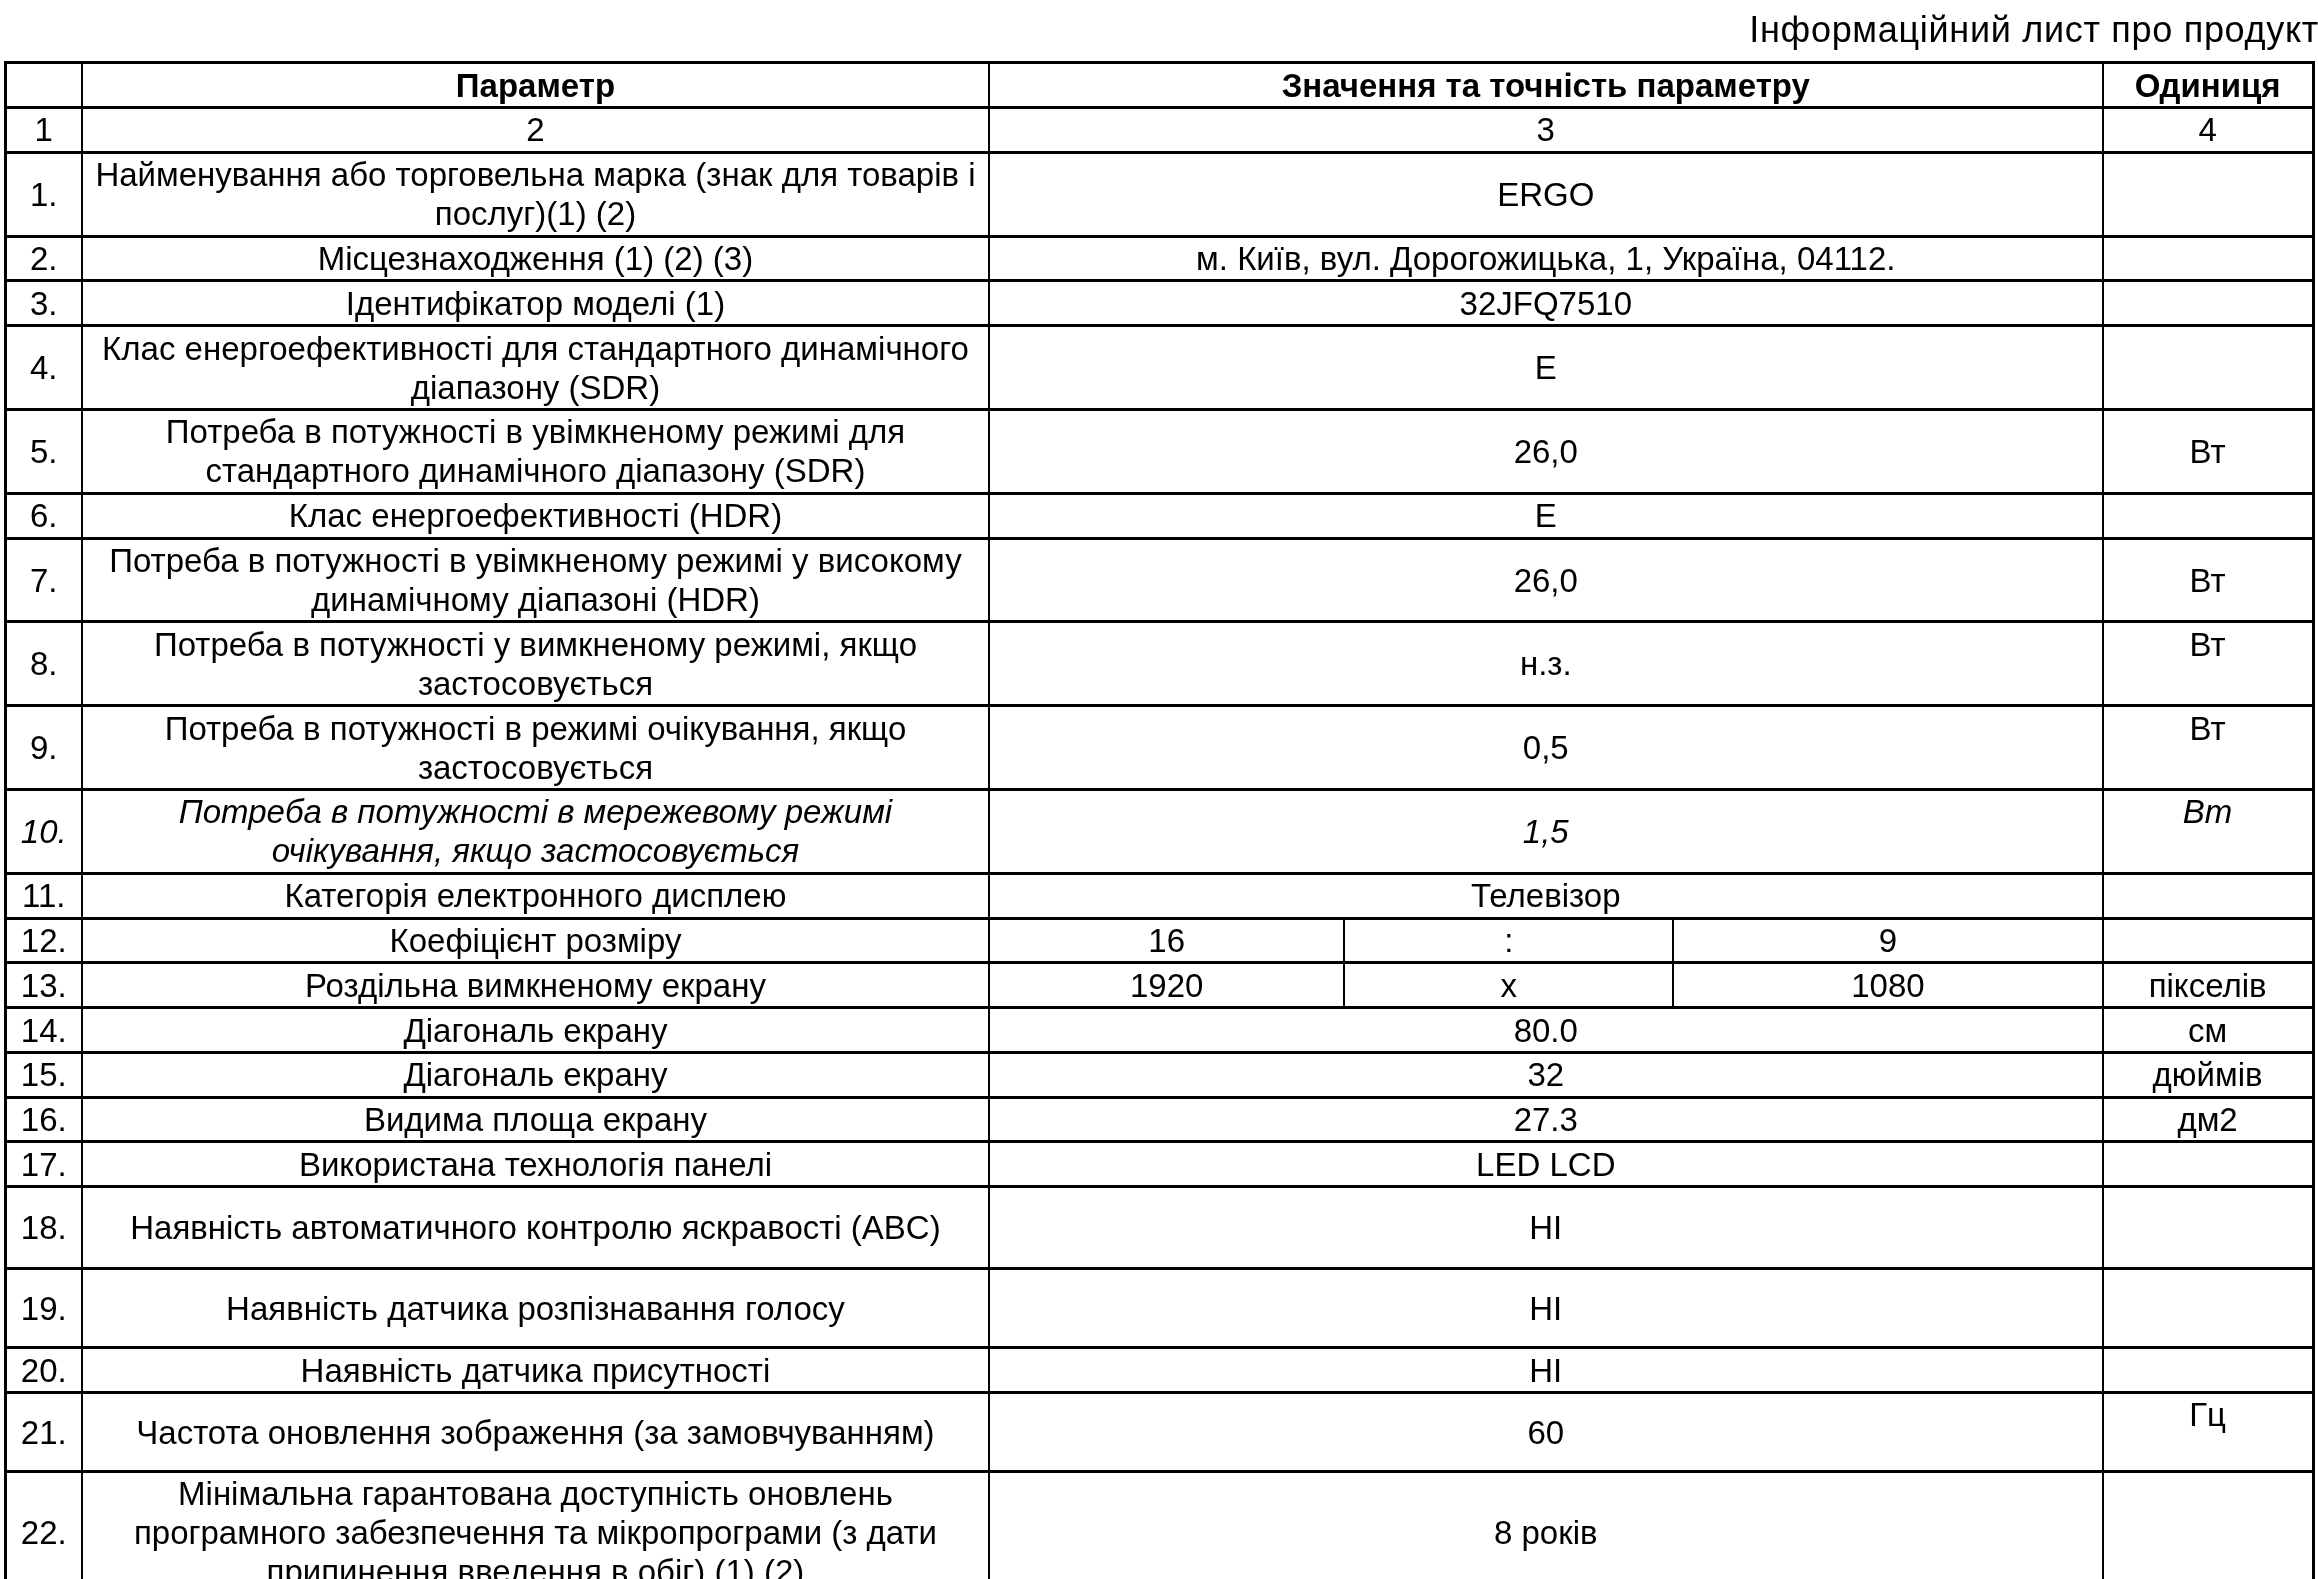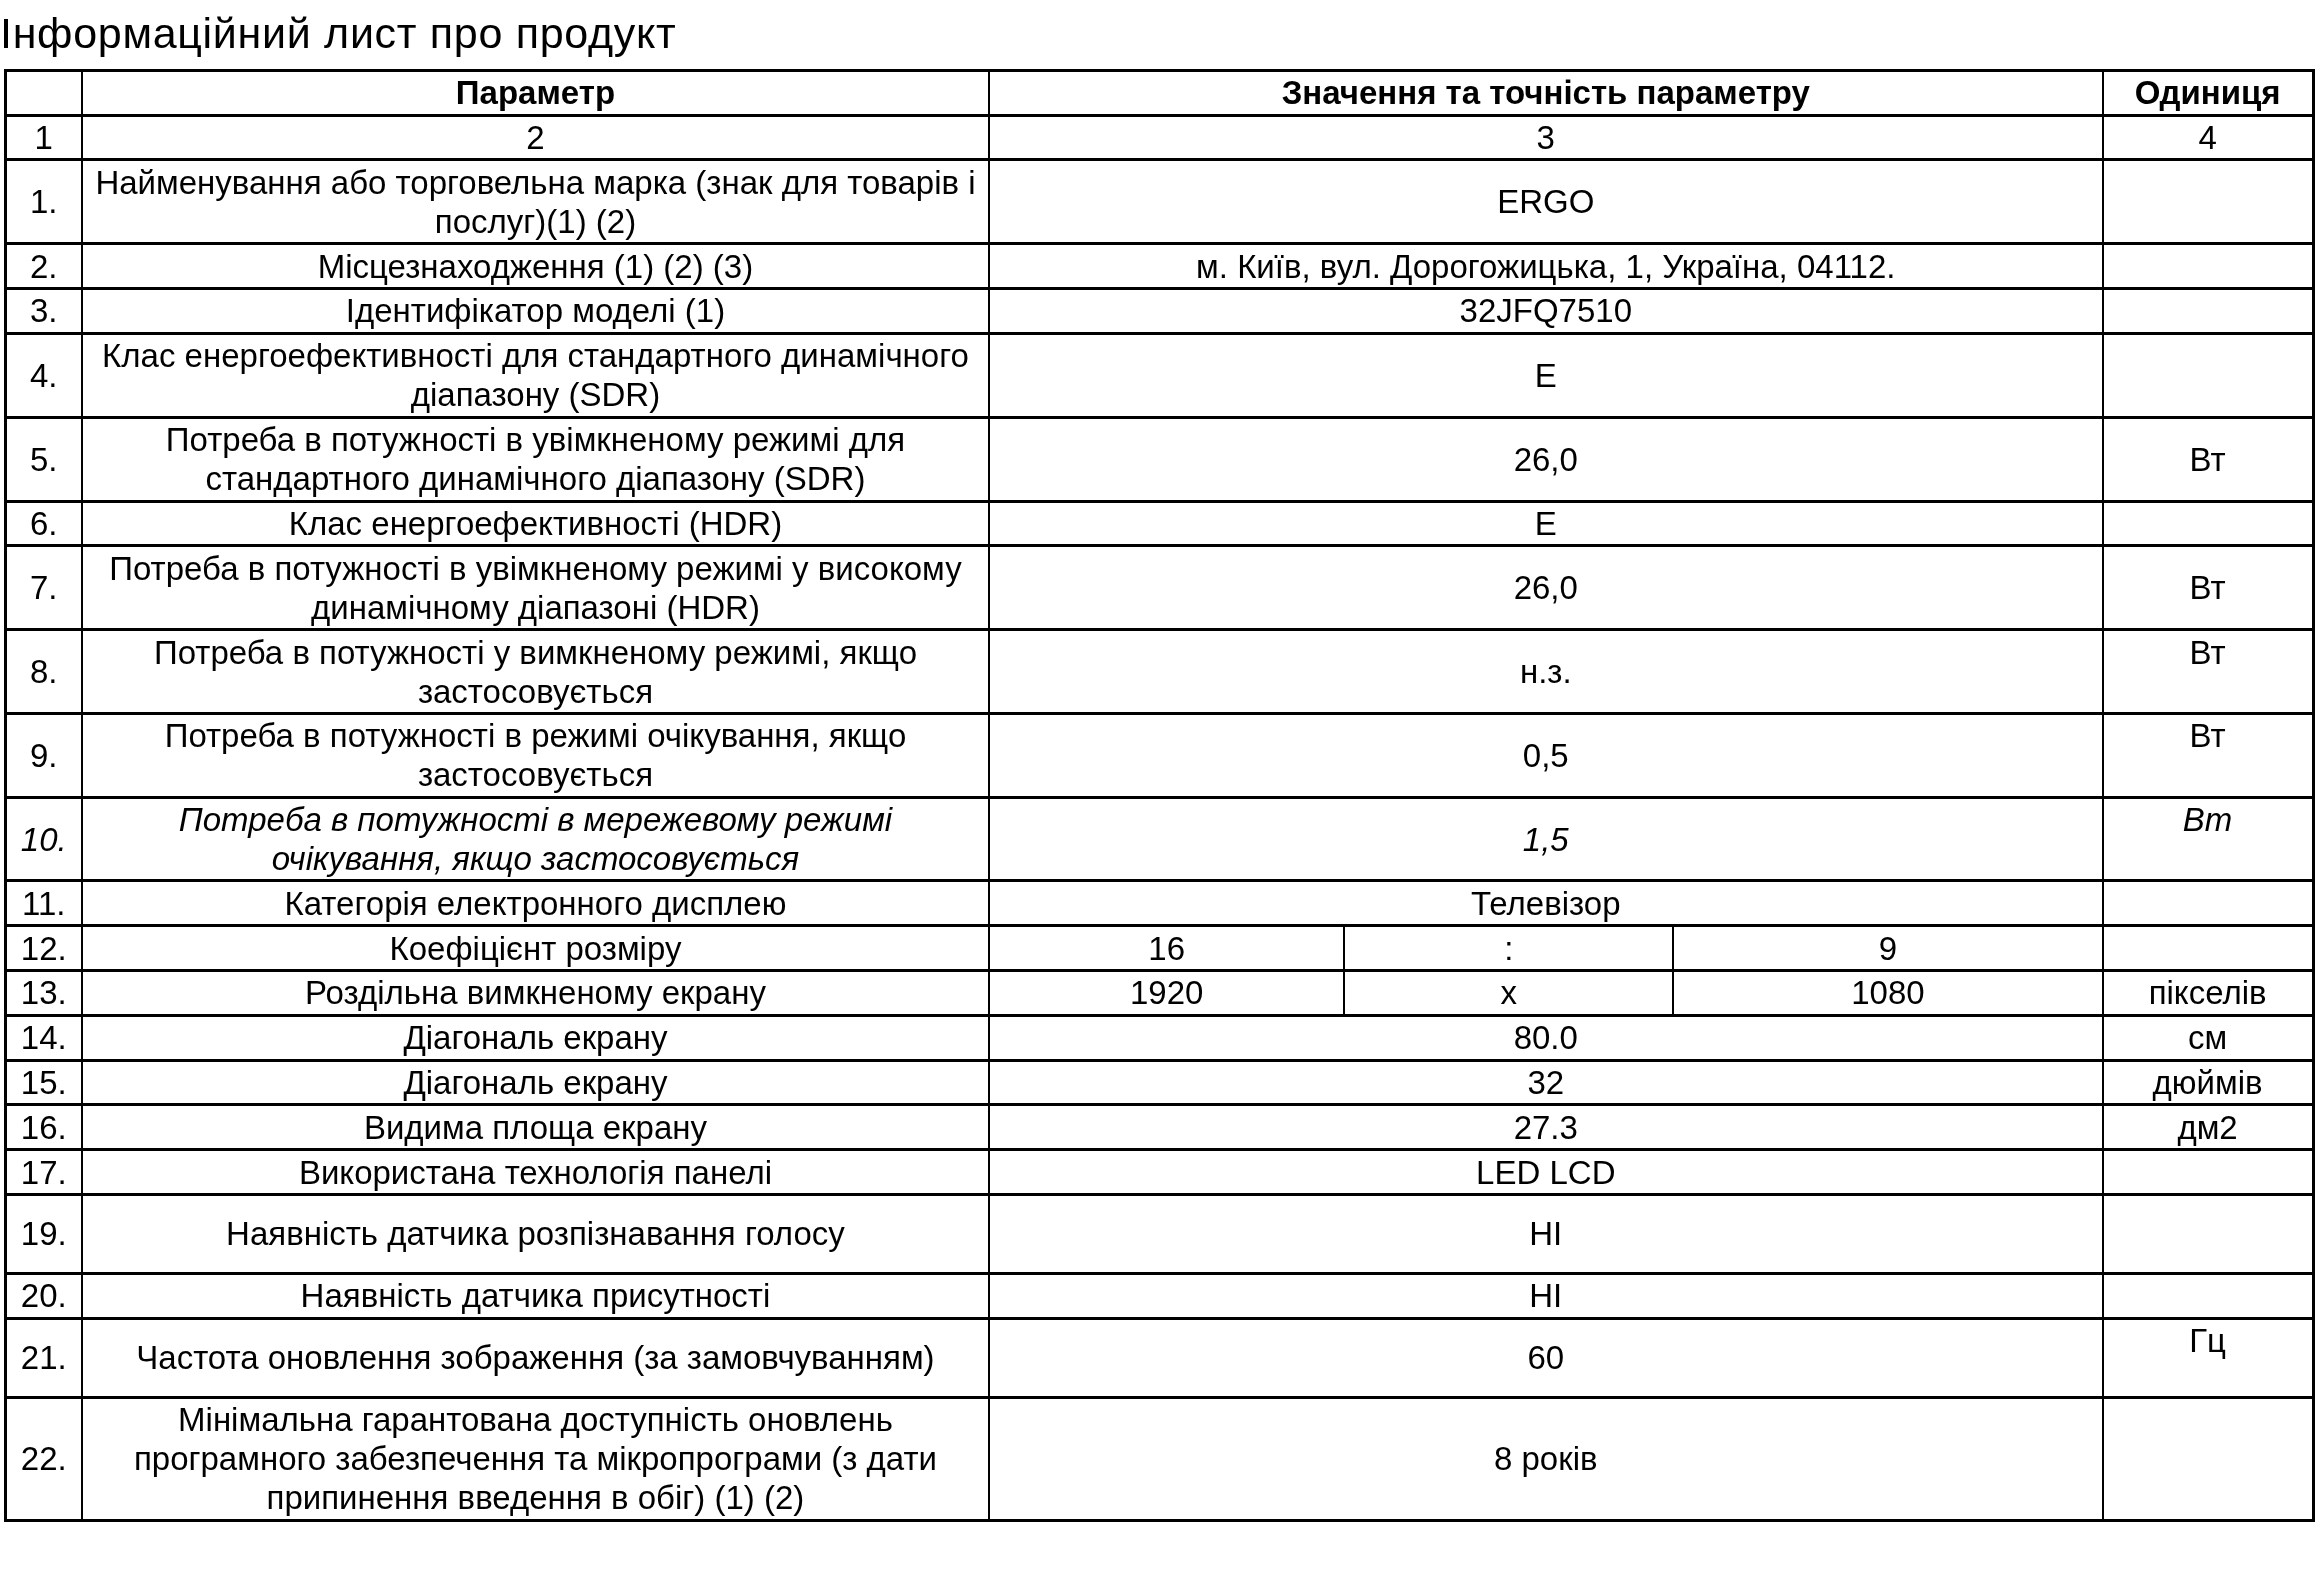--- a/index.html
+++ b/index.html
@@ -9,22 +9,22 @@
     color: #000000;
     font-family: "Liberation Sans", "DejaVu Sans", sans-serif;
   }
   body {
     width: 2319px;
     height: 1580px;
     box-sizing: border-box;
     overflow: hidden;
   }
   .title {
-    text-align: left;
-    font-size: 43px;
+    text-align: right;
+    font-size: 36px;
     font-weight: 400;
     letter-spacing: 0.7px;
     margin: 10px 0 11.6px 0;
     line-height: 1.1;
   }
   table.sheet {
     width: 2311px;
     margin: 0 3.6px;
     border-collapse: collapse;
     table-layout: fixed;
@@ -177,20 +177,26 @@
         <td class="c-param">Видима площа екрану</td>
         <td class="c-value" colspan="3">27.3</td>
         <td class="c-unit">дм2</td>
       </tr>
       <tr style="height: 38px;">
         <td class="c-num">17.</td>
         <td class="c-param">Використана технологія панелі</td>
         <td class="c-value" colspan="3">LED LCD</td>
         <td class="c-unit"></td>
       </tr>
+      <tr style="height: 82px;">
+        <td class="c-num">18.</td>
+        <td class="c-param">Наявність автоматичного контролю яскравості (ABC)</td>
+        <td class="c-value" colspan="3">НІ</td>
+        <td class="c-unit"></td>
+      </tr>
       <tr style="height: 79px;">
         <td class="c-num">19.</td>
         <td class="c-param">Наявність датчика розпізнавання голосу</td>
         <td class="c-value" colspan="3">НІ</td>
         <td class="c-unit"></td>
       </tr>
       <tr style="height: 38px;">
         <td class="c-num">20.</td>
         <td class="c-param">Наявність датчика присутності</td>
         <td class="c-value" colspan="3">НІ</td>

